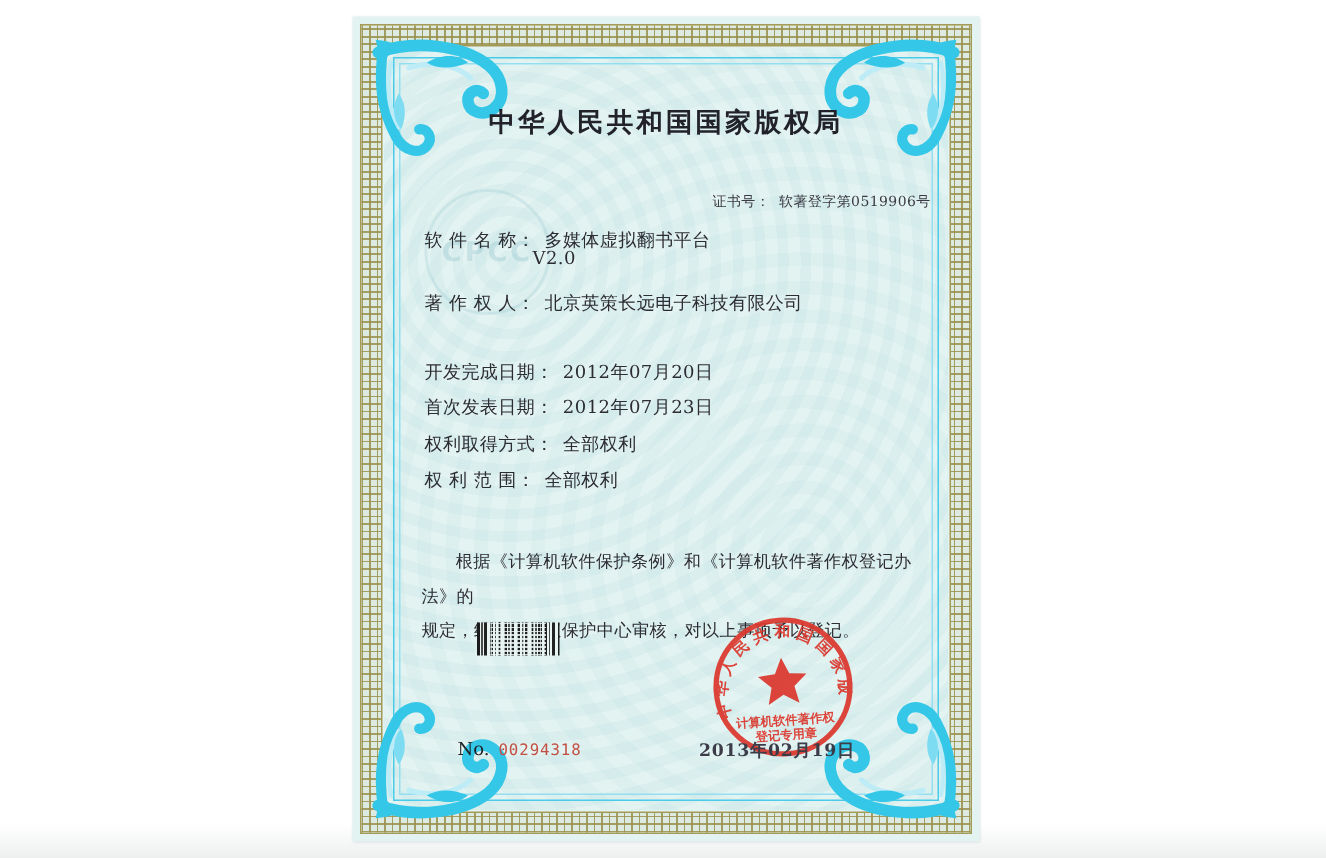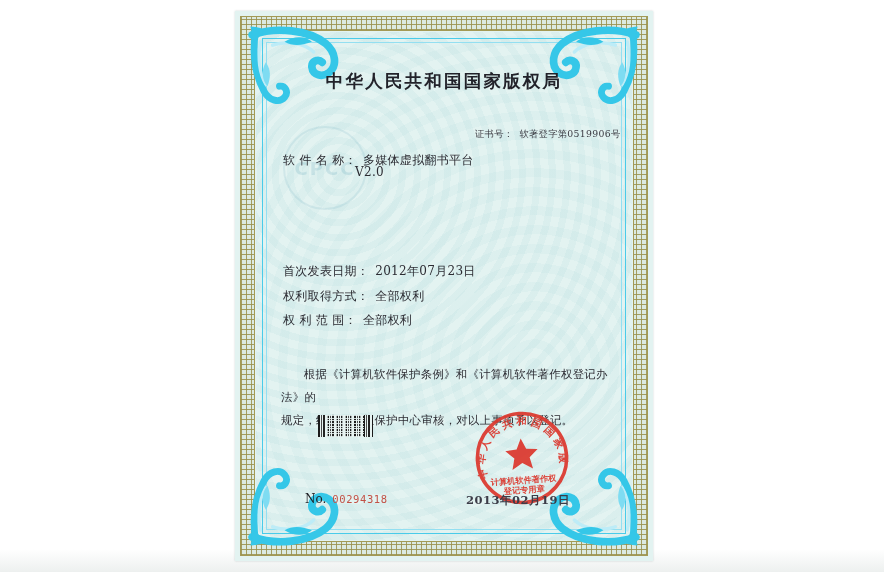--- a/index.html
+++ b/index.html
@@ -176,20 +176,28 @@
       <div class="certno">
         <span class="lbl">证书号：</span><span>软著登字第0519906号</span>
       </div>
 
       <div class="row r1">
         <span class="lbl">软 件 名 称：</span>
         <span class="val">多媒体虚拟翻书平台</span>
       </div>
       <div class="row r1b">V2.0</div>
 
+      <div class="row r2">
+        <span class="lbl">著 作 权 人：</span>
+        <span class="val">北京英策长远电子科技有限公司</span>
+      </div>
+      <div class="row r3">
+        <span class="lbl">开发完成日期：</span>
+        <span class="val">2012年07月20日</span>
+      </div>
       <div class="row r4">
         <span class="lbl">首次发表日期：</span>
         <span class="val">2012年07月23日</span>
       </div>
       <div class="row r5">
         <span class="lbl">权利取得方式：</span>
         <span class="val">全部权利</span>
       </div>
       <div class="row r6">
         <span class="lbl">权 利 范 围：</span>

